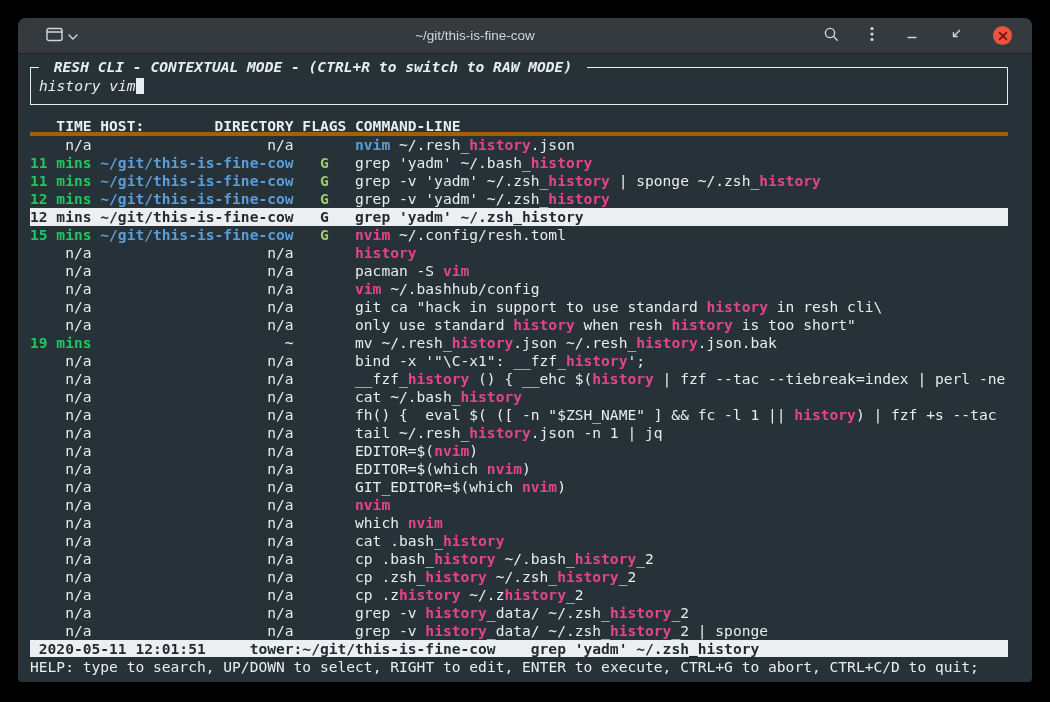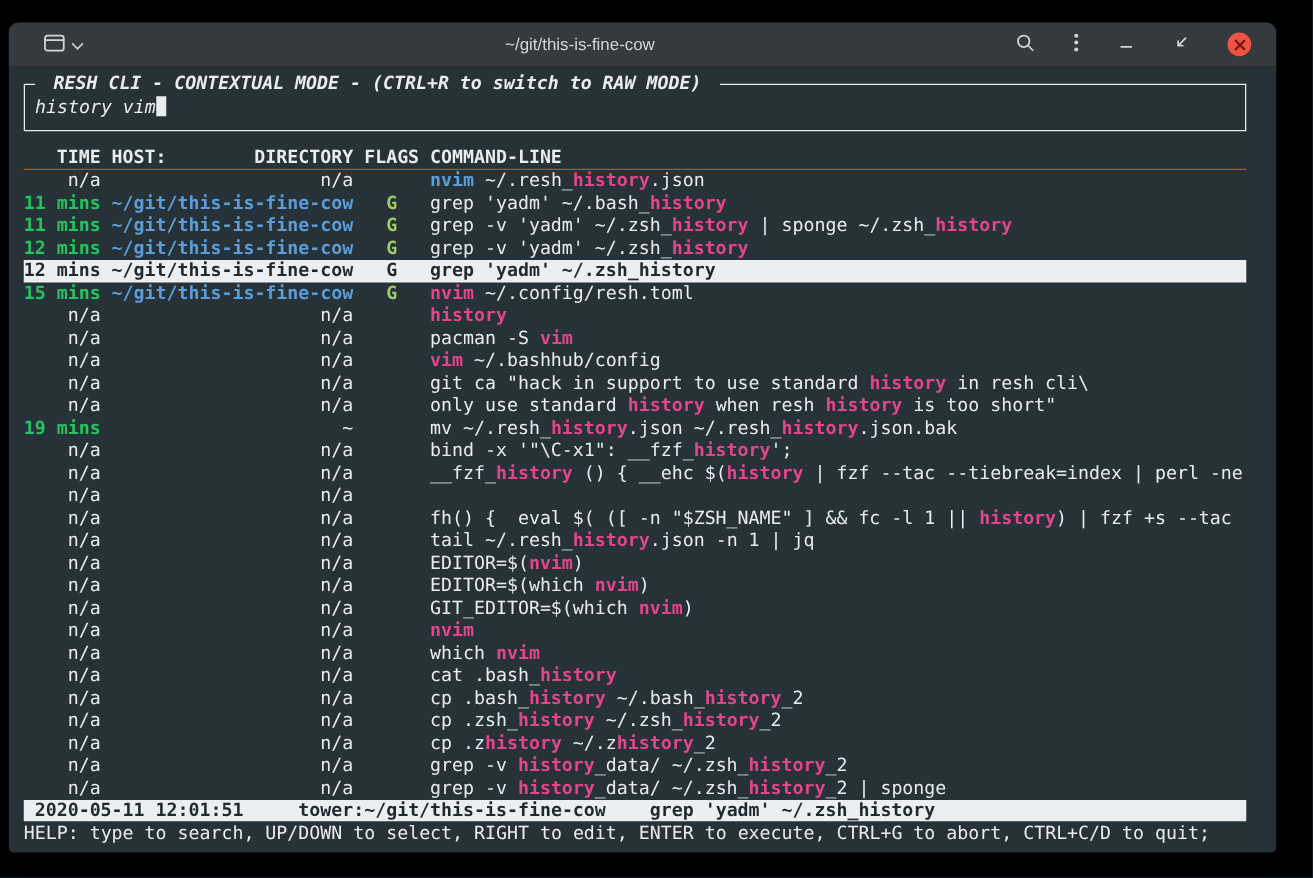--- a/index.html
+++ b/index.html
@@ -2,21 +2,21 @@
 <html><head>
 <meta charset="utf-8">
 <style>
   * { box-sizing: border-box; }
   html,body { margin:0; padding:0; }
   body {
     width:1050px; height:702px; background:#000; position:relative; overflow:hidden;
     font-family:"DejaVu Sans Mono", monospace;
   }
   .window {
-    position:absolute; left:7px; top:18px; width:1014px; height:664px;
+    position:absolute; left:18px; top:18px; width:1014px; height:664px;
     background:#263238; border-radius:8px 8px 4px 4px; overflow:hidden;
     box-shadow:0 3px 14px rgba(0,0,0,.7);
   }
   
   .titlebar {
     height:36px; background:#343a3e; border-bottom:1px solid #24282b;
     display:flex; align-items:center; padding:0 18px 0 26px; position:relative;
     font-family:"Liberation Sans", sans-serif;
   }
   .tb-btn {
@@ -41,21 +41,21 @@
   }
   .search-box {
     position:relative; border:1px solid #e8edef; margin-top:9px; padding:9px 8px; height:38px;font-style:italic;
   }
   .search-box-title {
     position:absolute; top:-10px; left:8px; background:#263238; padding:0 6px;
     font-weight:bold; white-space:pre;
   }
   .cursor { display:inline-block; width:8.5px; height:16px; background:#e8edef; vertical-align:-3px; }
   .trow { display:flex; height:18px; width:100%; }
-  .hist-header { margin-top:12px; border-bottom:1px solid #a16207; font-weight:bold; height:19px; }
+  .hist-header { margin-top:12px; border-bottom:4px solid #a16207; font-weight:bold; height:19px; }
   .col { white-space:pre; overflow:hidden; }
   .col.time  { width:7ch;  flex:none; text-align:right; }
   .col.host  { width:22ch; flex:none; text-align:right; margin-left:1ch; }
   .col.flags { width:5ch;  flex:none; margin-left:1ch;text-align:center; }
   .col.cmd   { flex:1 1 auto; margin-left:1ch; }
   .hdr-host  { display:flex; justify-content:space-between; }
   .time-val  { color:#22c55e; font-weight:bold; }
   .dir       { color:#5b9dd8; font-weight:bold; }
   .flag-g    { color:#9ccc65; font-weight:bold; }
   .seg-match { color:#e2458a; font-weight:bold; }
@@ -235,20 +235,21 @@
         <div class="trow row">
           <span class="col time">n/a</span>
           <span class="col host">n/a</span>
           <span class="col flags flag-g"></span>
           <span class="col cmd"><span>__fzf_</span><span class="seg-match">history</span><span> () { __ehc $(</span><span class="seg-match">history</span><span> | fzf --tac --tiebreak=index | perl -ne</span></span>
         </div>
         <div class="trow row">
           <span class="col time">n/a</span>
           <span class="col host">n/a</span>
           <span class="col flags flag-g"></span>
+          <span class="col cmd"><span>cat ~/.bash_</span><span class="seg-match">history</span></span>
         </div>
         <div class="trow row">
           <span class="col time">n/a</span>
           <span class="col host">n/a</span>
           <span class="col flags flag-g"></span>
           <span class="col cmd"><span>fh() {  eval $( ([ -n "$ZSH_NAME" ] &amp;&amp; fc -l 1 || </span><span class="seg-match">history</span><span>) | fzf +s --tac</span></span>
         </div>
         <div class="trow row">
           <span class="col time">n/a</span>
           <span class="col host">n/a</span>

